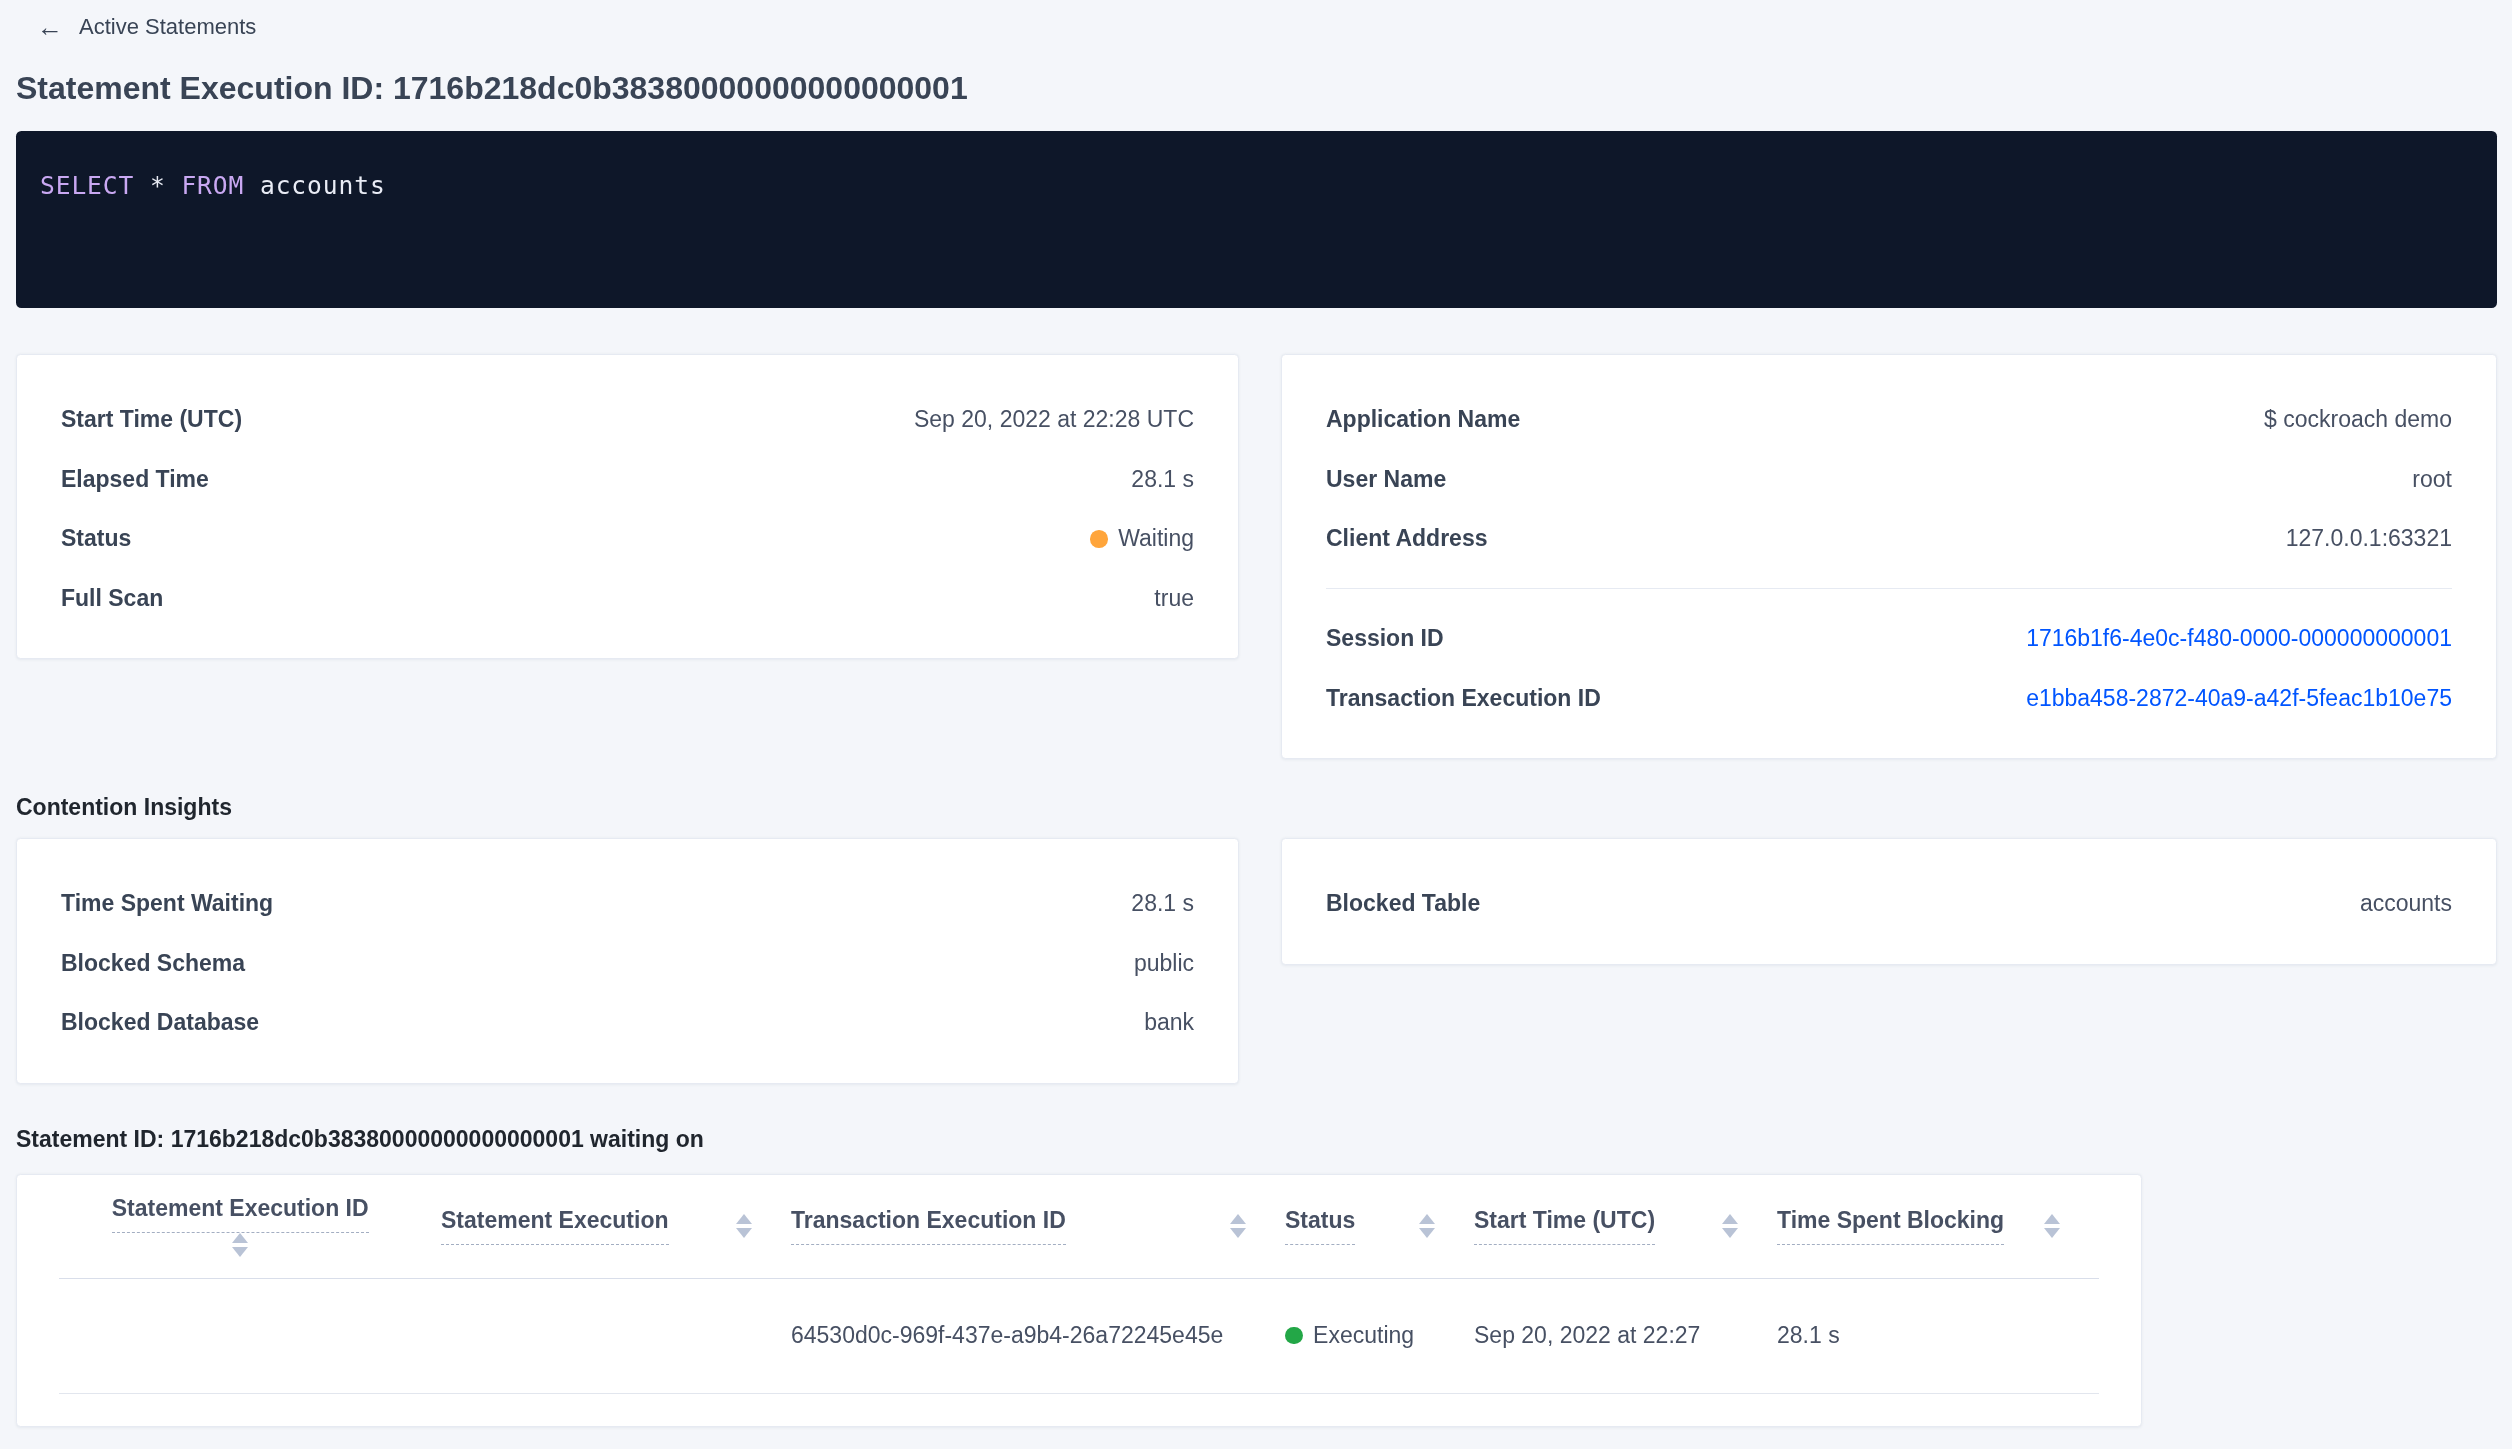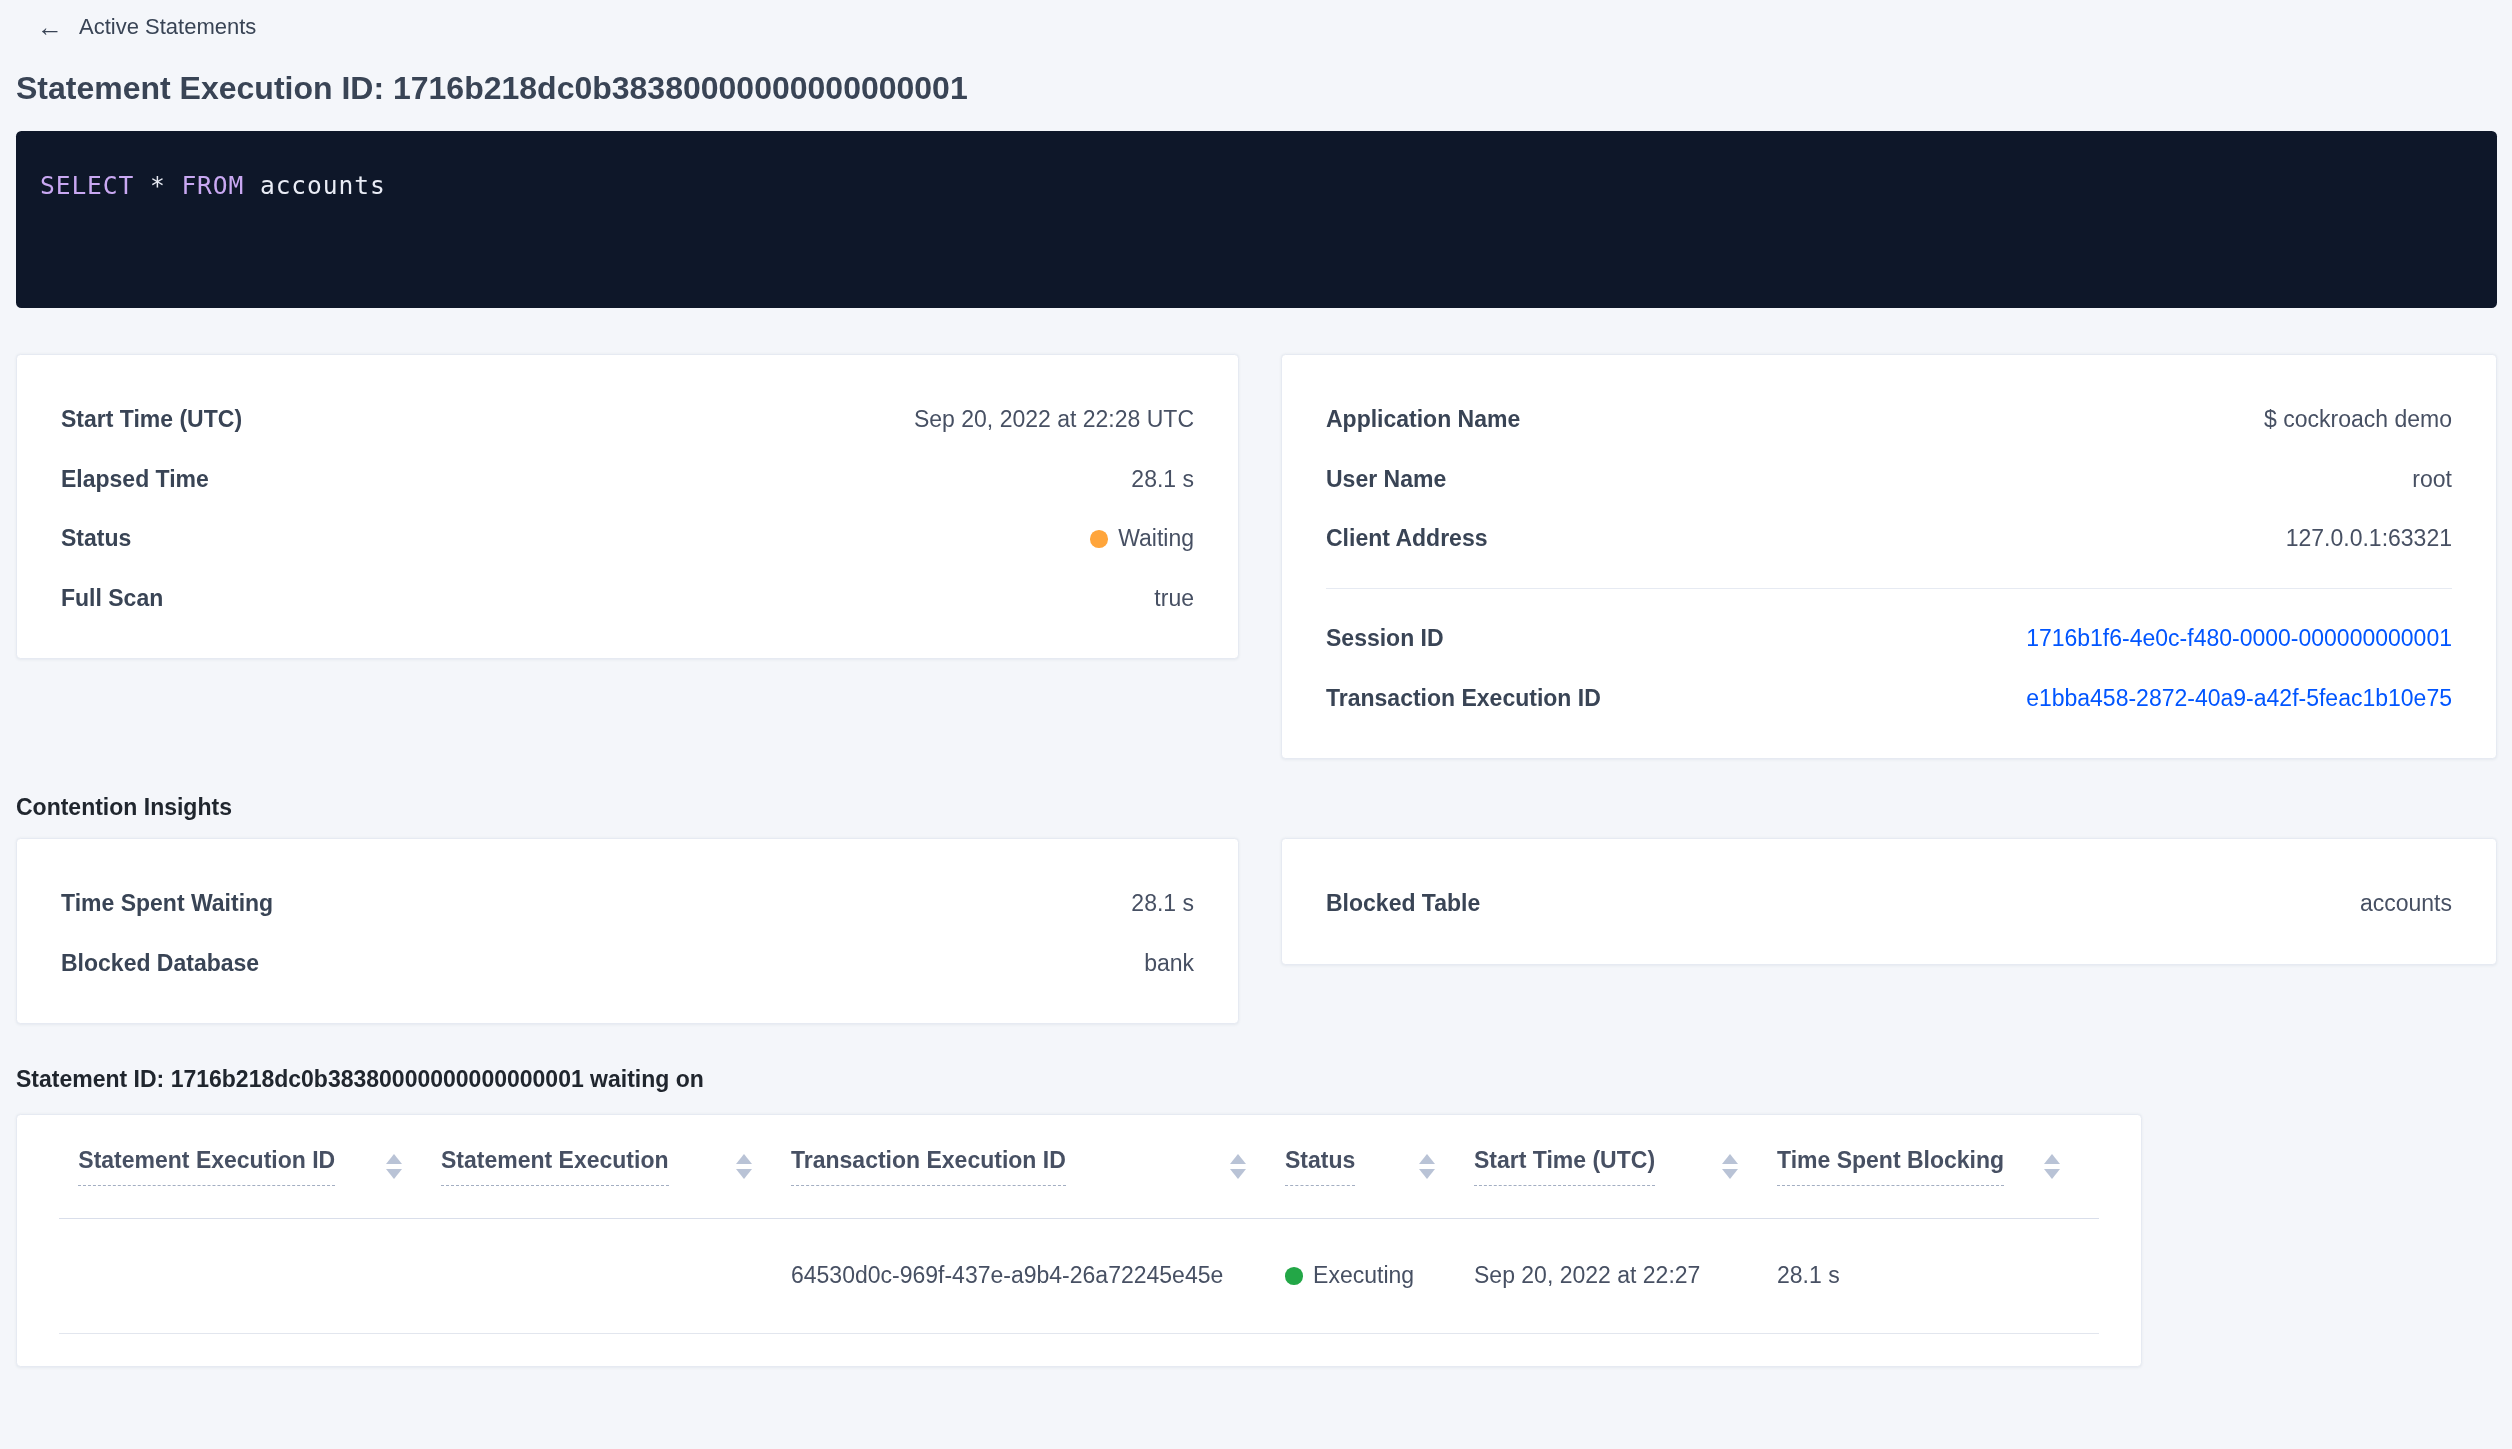--- a/index.html
+++ b/index.html
@@ -78,21 +78,21 @@
     display:grid;
     grid-template-columns:382px 350px 494px 189px 303px 1fr;
     align-items:center;
   }
   .thead { height:104px; border-bottom:0.9px solid #d9deea; }
   .th {
     display:flex; justify-content:space-between; align-items:center;
     padding-right:39px; font-size:23px; font-weight:700; color:#475063;
     cursor:pointer;
   }
-  .th.first, .td.first { padding-left:19.3px; }
+  .th.first, .td.first { padding-left:19.3px;flex-direction:column; }
   .th-label { border-bottom:1.8px dashed #a3aec2; padding-bottom:10.5px; }
   .sort-icon { display:flex; flex-direction:column; gap:4.4px; }
   .tri-up   { width:0; height:0; border-left:8.8px solid transparent; border-right:8.8px solid transparent; border-bottom:10.5px solid #b9c3d6; }
   .tri-down { width:0; height:0; border-left:8.8px solid transparent; border-right:8.8px solid transparent; border-top:10.5px solid #b9c3d6; }
 
   .trow { height:115px; border-bottom:0.9px solid #e2e6ee; font-size:23px; color:#475063; }
   .td { padding-right:17.6px; }
   .td-status { display:flex; align-items:center; gap:10.5px; }
 </style>
 </head>
@@ -165,20 +165,24 @@
   </div>
 
   <h2 class="section-heading">Contention Insights</h2>
 
   <div class="cards-row tight">
 
     <div class="card">
       <div class="kv-row">
         <span class="kv-label">Time Spent Waiting</span>
         <span class="kv-value">28.1 s</span>
+      </div>
+      <div class="kv-row">
+        <span class="kv-label">Blocked Schema</span>
+        <span class="kv-value">public</span>
       </div>
       <div class="kv-row">
         <span class="kv-label">Blocked Database</span>
         <span class="kv-value">bank</span>
       </div>
     </div>
 
     <div class="card">
       <div class="kv-row">
         <span class="kv-label">Blocked Table</span>

